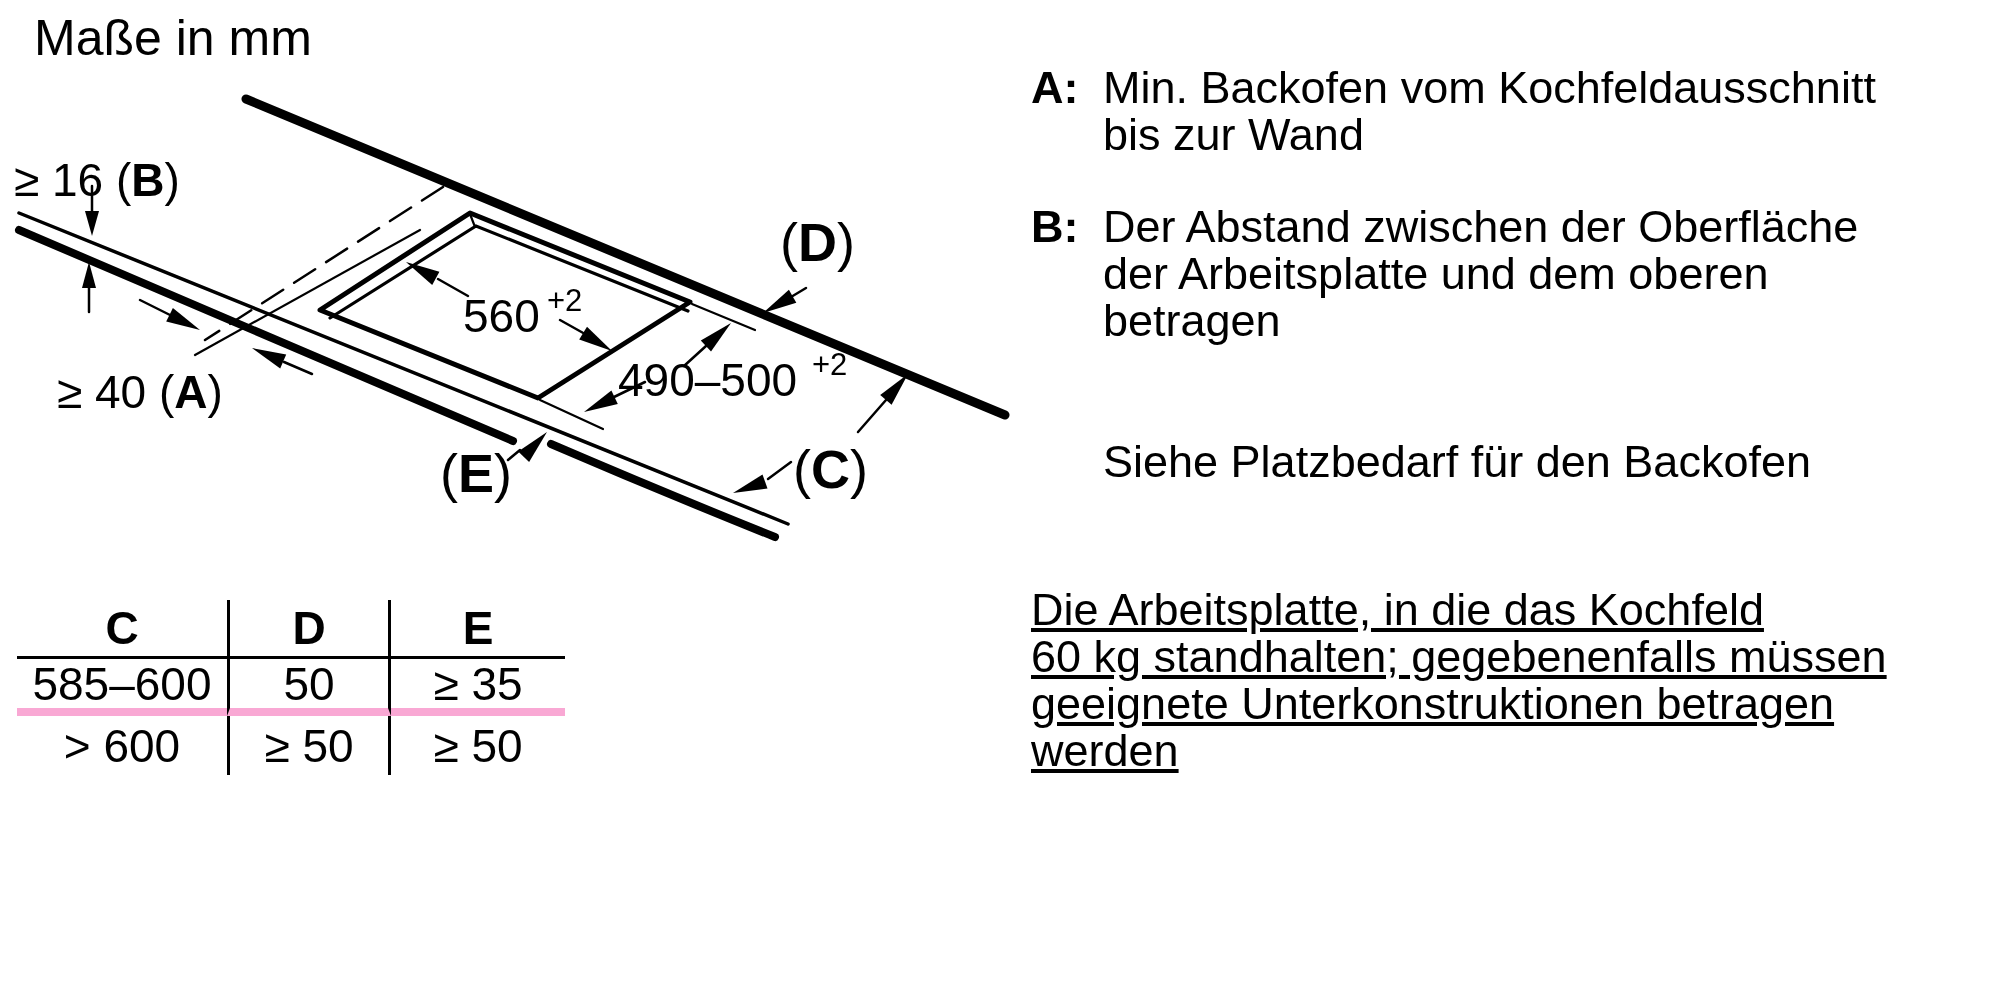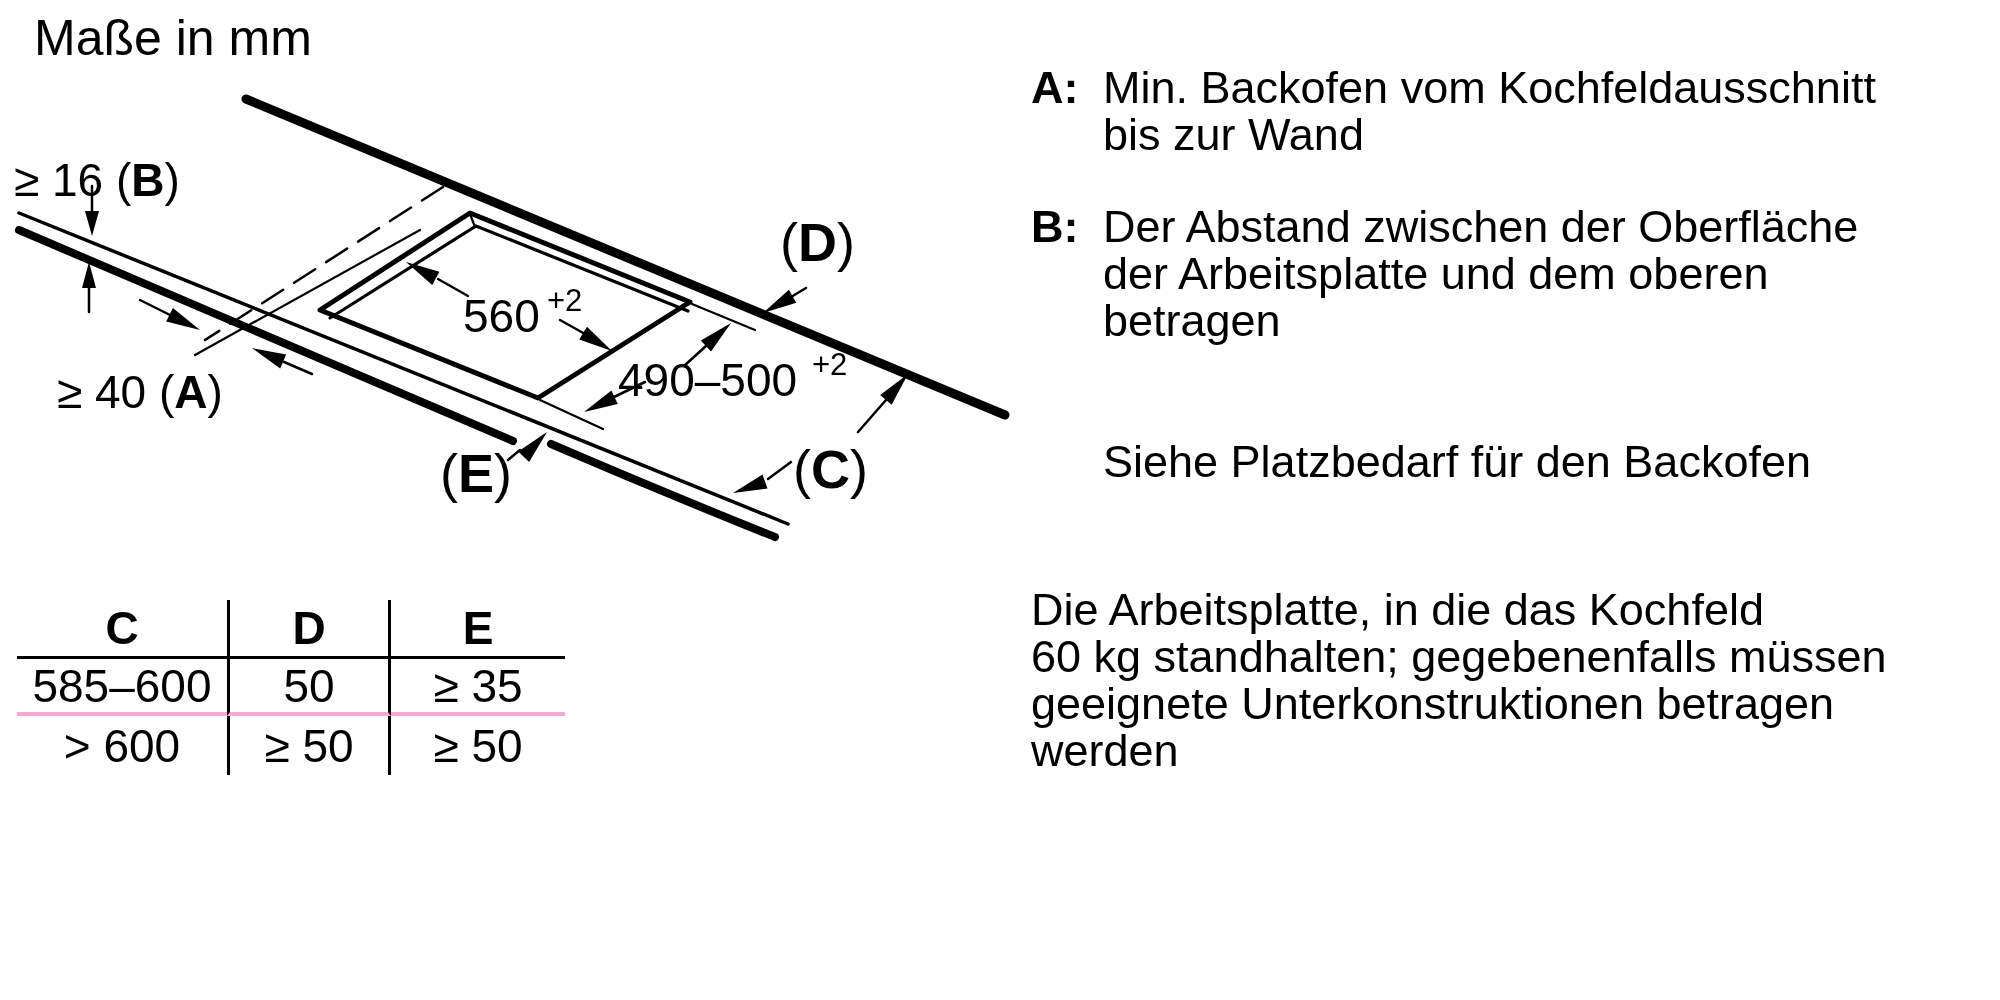--- a/index.html
+++ b/index.html
@@ -26,30 +26,30 @@
     grid-template-columns:210px 164px 174px;
     grid-template-rows:59px 57px 59px;
     font-size:46px;
   }
   #spec-table .cell{
     display:flex;align-items:center;justify-content:center;
     box-sizing:border-box;
   }
   #spec-table .colmid{border-left:3px solid #000;border-right:3px solid #000;}
   #spec-table .rhead{font-weight:bold;border-bottom:3px solid #000;}
-  #spec-table .r1{border-bottom:4px solid #f9a8d4;}
+  #spec-table .r1{border-bottom:8px solid #f9a8d4;}
   
   .note{left:1031px;width:905px;font-size:45px;line-height:47px;}
   .note .lbl{position:absolute;left:0;top:0;font-weight:bold;}
   .note .body{margin-left:72px;}
   .note.noindent .body{margin-left:0;}
   #note-a{top:64px;}
   #note-b{top:203px;}
   #note-b2{top:438px;}
-  #note-p{top:586px;}
+  #note-p{top:586px;text-decoration:underline;}
 </style>
 </head>
 <body>
 
 <div class="abs" id="page-title">Maße in mm</div>
 
 <svg class="abs" id="diagram" viewBox="0 0 1010 570" xmlns="http://www.w3.org/2000/svg">
 
   <path class="ln" d="M246,99 L1005,415" stroke-width="9"></path>
 

